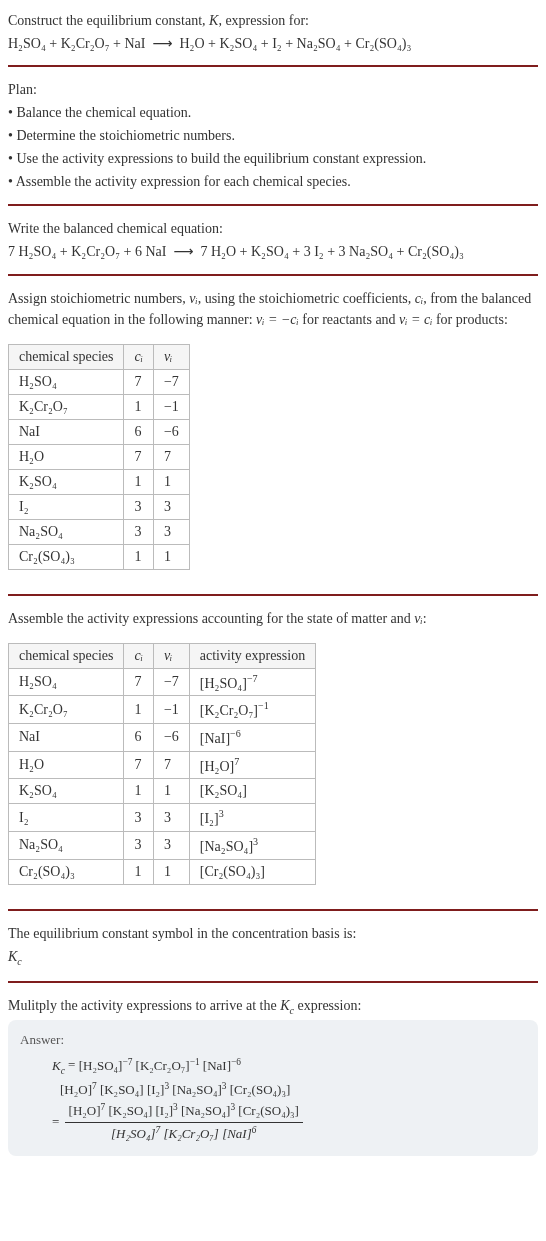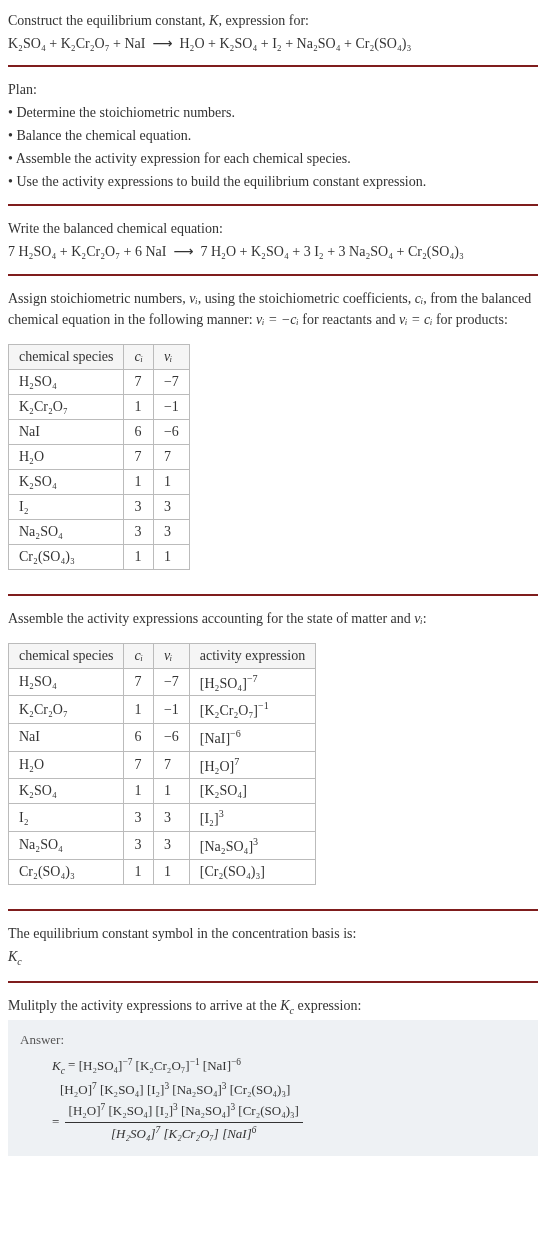--- a/index.html
+++ b/index.html
@@ -42,21 +42,21 @@
     border: 1px solid #bbb;
     padding: 4px 10px;
     text-align: left;
   }
   table.datatable th {
     background: #f5f5f5;
     font-weight: normal;
   }
   .answerbox {
     background: #eef1f4;
-    border-radius: 0;
+    border-radius: 8px;
     padding: 10px 12px;
     font-size: 13px;
     line-height: 1.6;
   }
   .answerbox .label {
     font-size: 13px;
     color: #555;
     margin-bottom: 4px;
   }
   .frac {
@@ -85,32 +85,32 @@
 </head>
 <body>
 
 <div class="page">
 
   <div class="section">
     <div class="line">
       <span>Construct the equilibrium constant, </span><span class="it">K</span><span>, expression for:</span>
     </div>
     <div class="eq">
-      <span>K₂SO₄ + K₂Cr₂O₇ + NaI</span>
+      <span>H₂SO₄ + K₂Cr₂O₇ + NaI</span>
       &nbsp;<span>⟶</span>&nbsp;
       <span>H₂O + K₂SO₄ + I₂ + Na₂SO₄ + Cr₂(SO₄)₃</span>
     </div>
   </div>
 
   <div class="section">
     <div class="line">Plan:</div>
+    <div class="line">• Balance the chemical equation.</div>
     <div class="line">• Determine the stoichiometric numbers.</div>
-    <div class="line">• Balance the chemical equation.</div>
+    <div class="line">• Use the activity expressions to build the equilibrium constant expression.</div>
     <div class="line">• Assemble the activity expression for each chemical species.</div>
-    <div class="line">• Use the activity expressions to build the equilibrium constant expression.</div>
   </div>
 
   <div class="section">
     <div class="line">Write the balanced chemical equation:</div>
     <div class="eq">
       <span>7 H₂SO₄ + K₂Cr₂O₇ + 6 NaI</span>
       &nbsp;<span>⟶</span>&nbsp;
       <span>7 H₂O + K₂SO₄ + 3 I₂ + 3 Na₂SO₄ + Cr₂(SO₄)₃</span>
     </div>
   </div>

